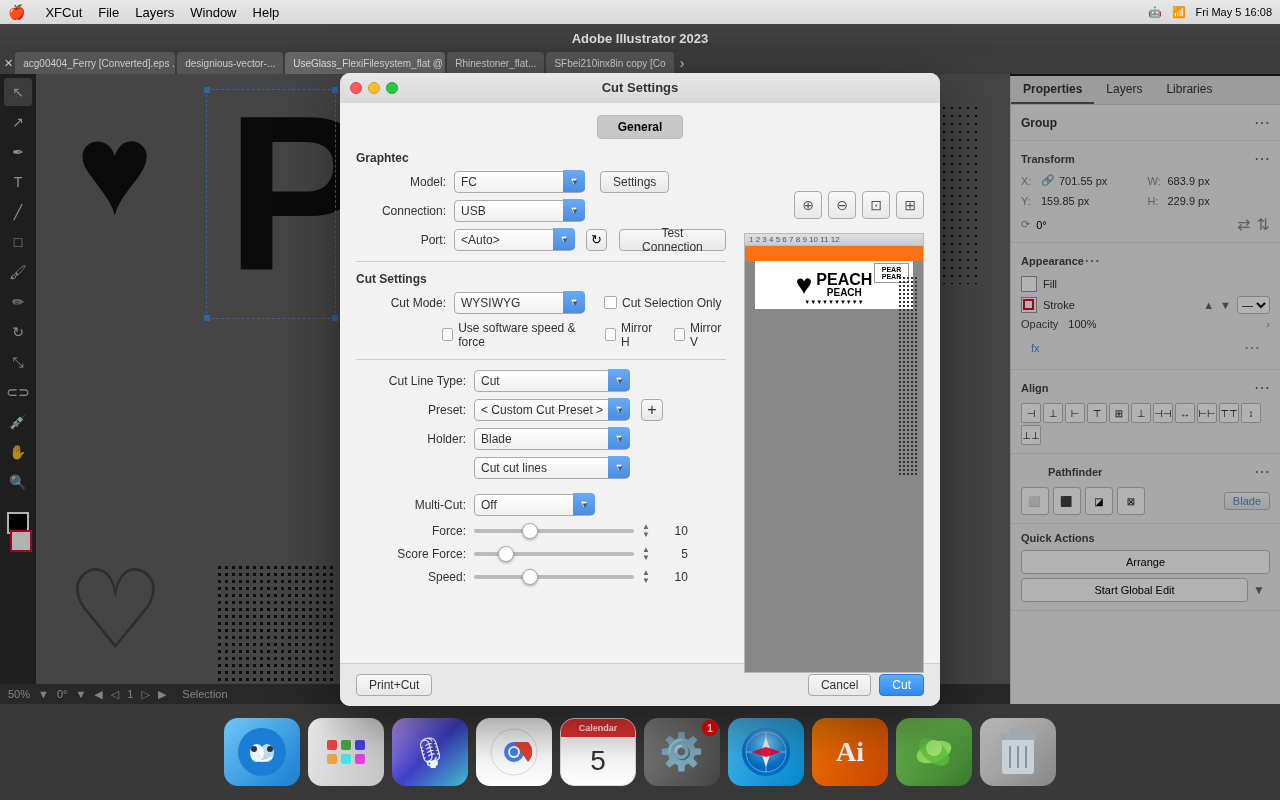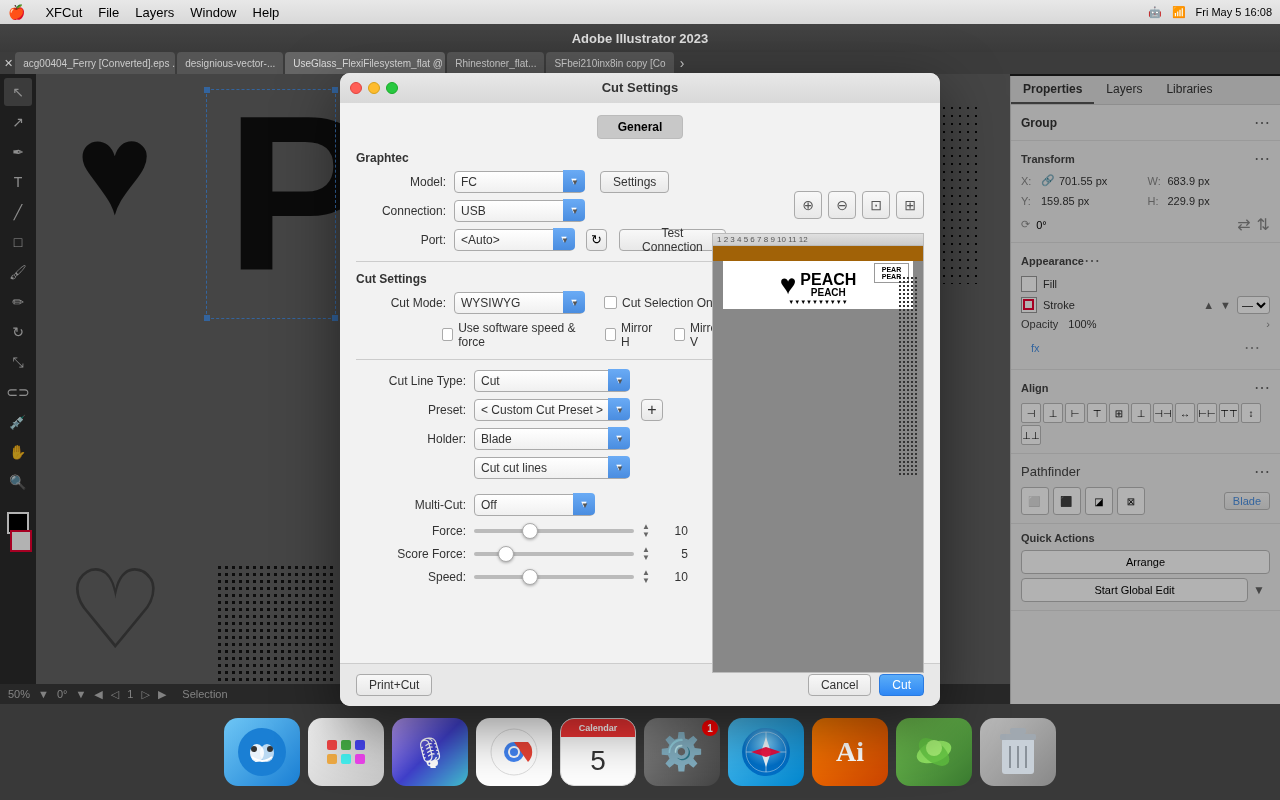--- a/index.html
+++ b/index.html
@@ -424,24 +424,24 @@
       display: flex;
       flex-direction: column;
       cursor: pointer;
     }
     .slider-arrow { font-size: 8px; line-height: 1; color: #666; }
 
     .preview-area {
       position: absolute;
       top: 130px;
       right: 16px;
-      width: 212px;
+      width: 180px;
       height: 440px;
       border: 1px solid #bbb;
-      background: #a16207;
+      background: #f97316;
       overflow: hidden;
     }
     .preview-ruler {
       height: 12px;
       background: linear-gradient(to bottom, #e0e0e0, #ccc);
       border-bottom: 1px solid #bbb;
       display: flex;
       align-items: center;
       font-size: 8px;
       color: #555;
@@ -727,21 +727,21 @@
       <div class="align-icon">↔</div>
       <div class="align-icon">⊢⊢</div>
       <div class="align-icon">⊤⊤</div>
       <div class="align-icon">↕</div>
       <div class="align-icon">⊥⊥</div>
     </div>
   </div>
 
   <div class="rpanel-section">
     <div style="display:flex;align-items:center;justify-content:space-between;margin-bottom:6px;">
-      <span style="font-size:13px;font-weight:400;color:#444;">Pathfinder</span>
+      <span style="font-size:11px;font-weight:700;color:#444;margin-left:27px;">Pathfinder</span>
       <span style="font-size:16px;color:#666;cursor:pointer;">⋯</span>
     </div>
     <div style="display:flex;gap:4px;align-items:center;">
       <div class="path-icon" style="display:flex;align-items:center;justify-content:center;font-size:10px;">⬜</div>
       <div class="path-icon" style="display:flex;align-items:center;justify-content:center;font-size:10px;">⬛</div>
       <div class="path-icon" style="display:flex;align-items:center;justify-content:center;font-size:10px;">◪</div>
       <div class="path-icon" style="display:flex;align-items:center;justify-content:center;font-size:10px;">⊠</div>
       <span style="margin-left:auto;font-size:11px;color:#4a90e2;cursor:pointer;background:linear-gradient(to bottom,#f8f8f8,#e8e8e8);border:1px solid #bbb;border-radius:3px;padding:2px 8px;">Blade</span>
     </div>
   </div>

